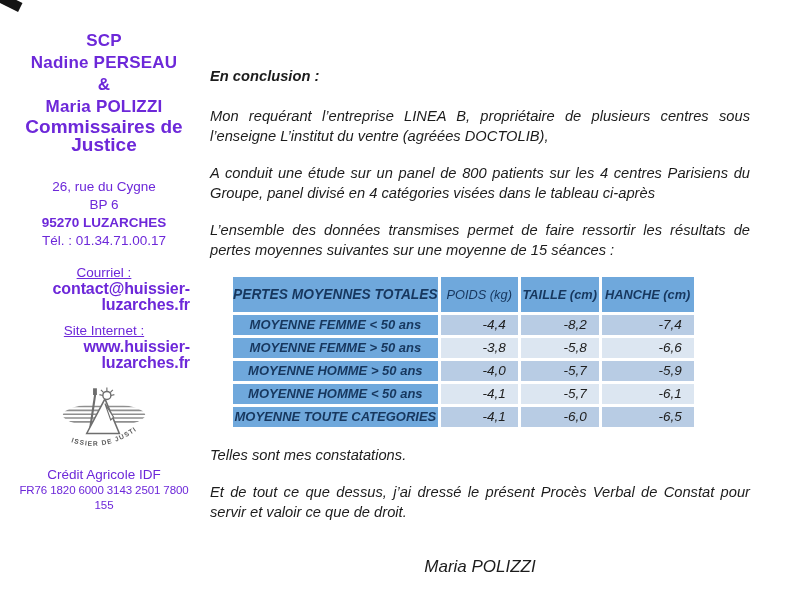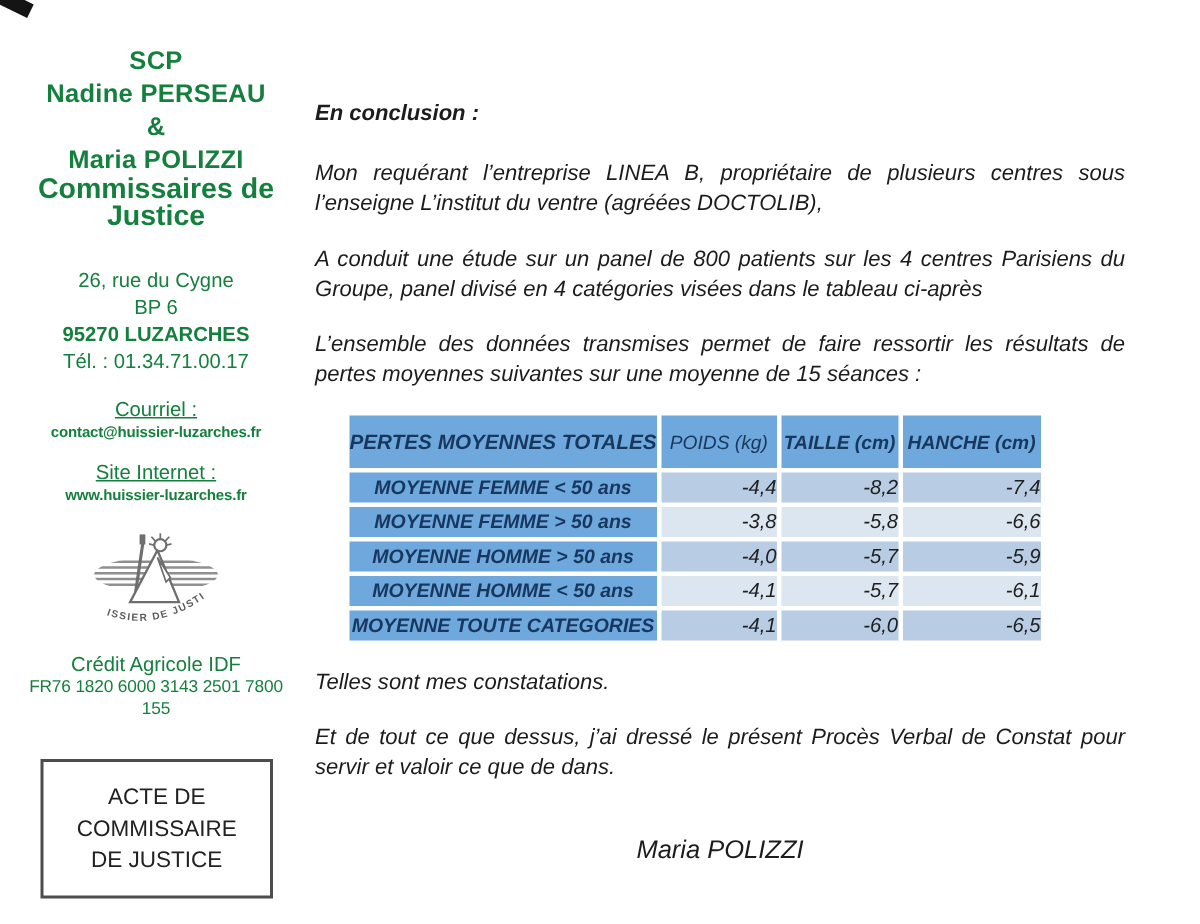--- a/index.html
+++ b/index.html
@@ -10,29 +10,29 @@
   }
   .page{position:absolute;inset:0;background:#fff;}
 
   
   .corner-artifact{
     position:absolute;left:-12px;top:-5px;width:34px;height:10px;
     background:#141414;transform:rotate(26deg);
   }
 
   
-  .letterhead{position:absolute;left:18px;top:30px;width:172px;text-align:center;color:#15803d;}
+  .letterhead{position:absolute;left:18px;top:30px;width:172px;text-align:center;color:#6d28d9;}
   .firm{font-size:17px;font-weight:700;line-height:22px;letter-spacing:.2px;}
   .role{font-size:19px;font-weight:700;line-height:18px;}
   .addr{margin-top:24px;font-size:13.5px;line-height:18px;}
   .addr .bold{font-weight:700;}
   .contact1{margin-top:14px;}
   .contact2{margin-top:9px;}
   .contact-label{font-size:13.5px;line-height:17px;text-decoration:underline;}
-  .contact-value{font-size:10px;font-weight:700;line-height:16px;letter-spacing:-.1px;}
+  .contact-value{font-size:16px;font-weight:700;line-height:16px;letter-spacing:-.1px;text-align:right;}
   .logo-wrap{margin-top:13px;line-height:0;}
   .bank{margin-top:12px;}
   .bank-name{font-size:13.5px;line-height:17px;}
   .bank-iban{font-size:11.5px;line-height:15px;letter-spacing:-.1px;}
 
   .act-box{
     position:absolute;left:27px;top:506px;width:155px;height:93px;
     border:2px solid #4d4d4d;box-sizing:border-box;
     display:flex;align-items:center;justify-content:center;
     font-size:15px;line-height:21px;text-align:center;color:#222;
@@ -64,21 +64,21 @@
     height:35px;background:var(--table-header-bg,#6FA8DC);
     color:var(--table-text-dark,#17375E);font-size:12.8px;font-weight:700;text-align:center;
   }
   table.results th.corner{font-size:13.8px;}
   table.results th.light{font-weight:400;}
   table.results td{height:18px;font-size:13.5px;}
   table.results td.label{
     background:var(--table-header-bg,#6FA8DC);color:var(--table-text-dark,#17375E);
     font-weight:700;font-size:13px;text-align:center;
   }
-  table.results td.num{text-align:right;padding-right:0;color:#202020;}
+  table.results td.num{text-align:right;padding-right:12px;color:#202020;}
   table.results tr.odd td.num{background:var(--table-row-odd-bg,#B8CCE4);}
   table.results tr.even td.num{background:var(--table-row-even-bg,#DCE6F1);}
 </style>
 </head>
 <body>
 
 <div class="page">
 
   <div class="corner-artifact"></div>
 
@@ -142,23 +142,20 @@
         </text>
       </svg>
     </div>
 
     <div class="bank">
       <div class="bank-name">Crédit Agricole IDF</div>
       <div class="bank-iban">FR76 1820 6000 3143 2501 7800 155</div>
     </div>
   </aside>
 
-  <div class="act-box">
-    <span>ACTE DE COMMISSAIRE DE JUSTICE</span>
-  </div>
 
   <main class="content">
     <p class="heading">En conclusion :</p>
     <p class="para justify">Mon requérant l’entreprise LINEA B, propriétaire de plusieurs centres sous l’enseigne L’institut du ventre (agréées DOCTOLIB),</p>
     <p class="para justify">A conduit une étude sur un panel de 800 patients sur les 4 centres Parisiens du Groupe, panel divisé en 4 catégories visées dans le tableau ci-après</p>
     <p class="para justify para-last">L’ensemble des données transmises permet de faire ressortir les résultats de pertes moyennes suivantes sur une moyenne de 15 séances :</p>
 
     <table class="results">
       <colgroup>
           <col class="c1">
@@ -200,17 +197,17 @@
       <tr class="odd">
         <td class="label">MOYENNE TOUTE CATEGORIES</td>
         <td class="num">-4,1</td>
         <td class="num">-6,0</td>
         <td class="num">-6,5</td>
       </tr>
     </tbody>
       </table>
 
     <p class="para">Telles sont mes constatations.</p>
-    <p class="para justify closing2">Et de tout ce que dessus, j’ai dressé le présent Procès Verbal de Constat pour servir et valoir ce que de dans.</p>
+    <p class="para justify closing2">Et de tout ce que dessus, j’ai dressé le présent Procès Verbal de Constat pour servir et valoir ce que de droit.</p>
     <p class="signature">Maria POLIZZI</p>
   </main>
 
 </div>
 
 </body></html>

